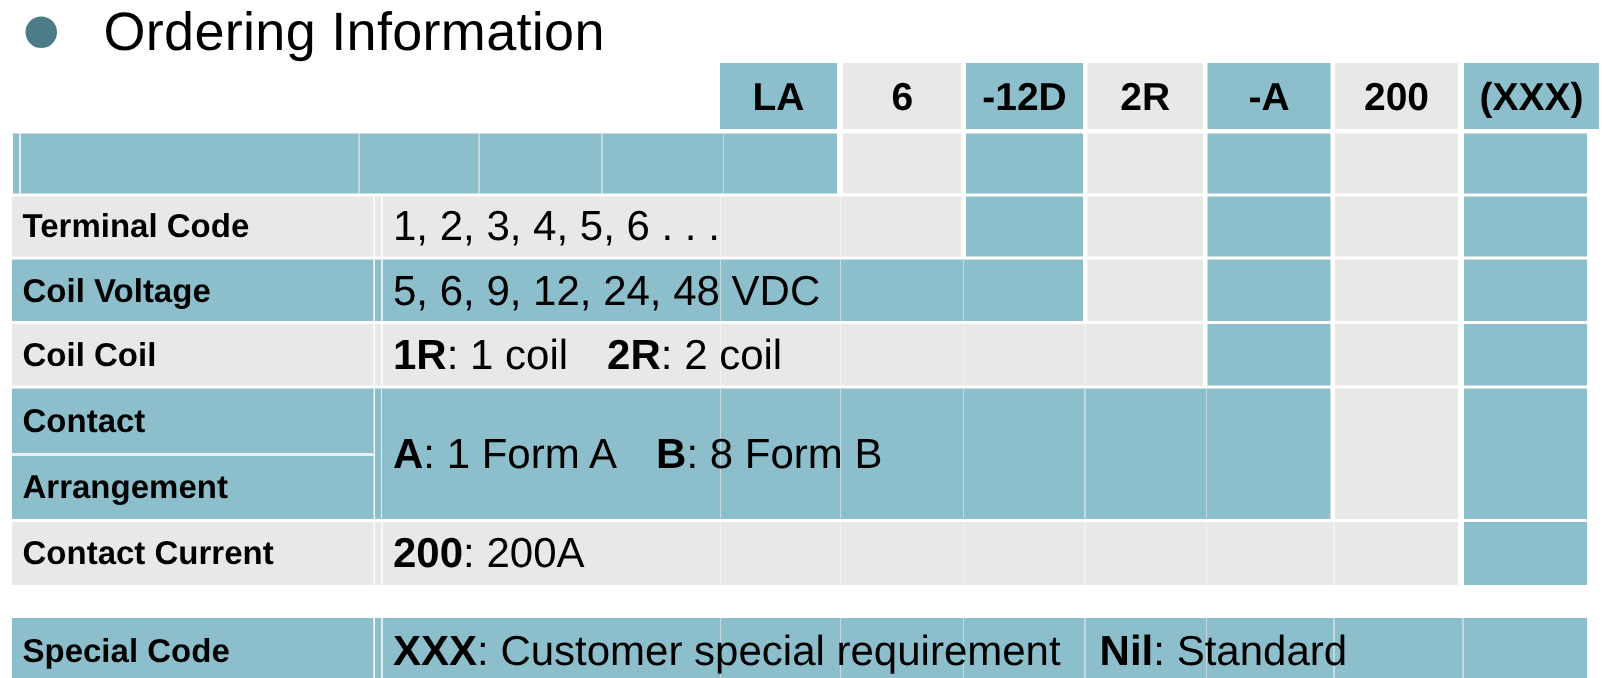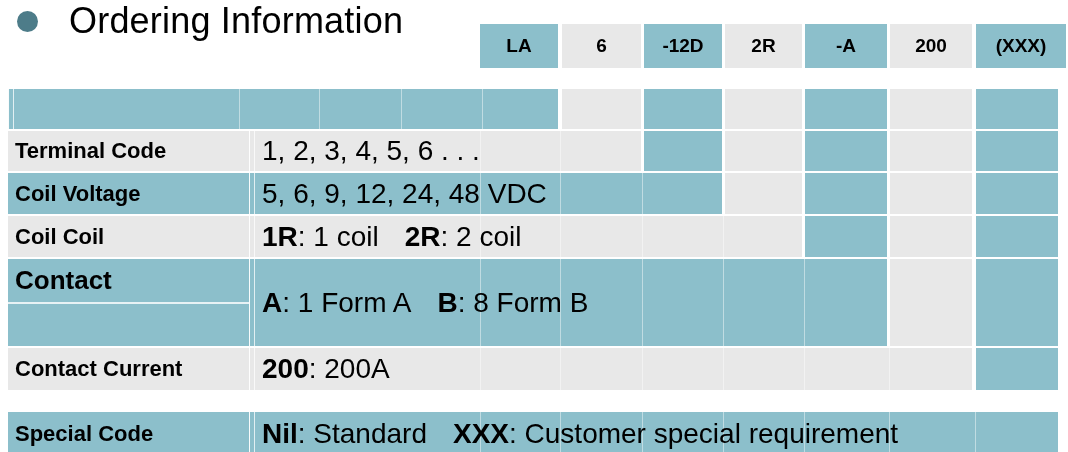--- a/index.html
+++ b/index.html
@@ -14,23 +14,23 @@
     font-family:"Liberation Sans", sans-serif; color:#000; overflow:hidden;
   }
 
   
   .title-row { position:absolute; left:17px; top:5px; height:32px; display:flex; align-items:center; }
   .bullet { width:21px; height:21px; border-radius:50%; background:var(--bullet); margin-right:31px; flex:none; }
   .title { font-size:36px; letter-spacing:0.2px; }
 
   
   .hcell {
-    position:absolute; top:24px; height:44px;
+    position:absolute; top:42px; height:44px;
     display:flex; align-items:center; justify-content:center;
-    font-weight:bold; font-size:19px;
+    font-weight:bold; font-size:26px;
   }
 
   
   .colseg { position:absolute; }
 
   
   .band { position:absolute; left:8px; display:flex; }
   .teal { background-color:var(--teal); }
   .gray { background-color:var(--gray); }
 
@@ -49,21 +49,21 @@
       rgba(255,255,255,0) 474px, rgba(255,255,255,0.45) 474px, rgba(255,255,255,0.45) 475px, rgba(255,255,255,0) 475px,
       rgba(255,255,255,0) 555px, rgba(255,255,255,0.45) 555px, rgba(255,255,255,0.45) 556px, rgba(255,255,255,0) 556px,
       rgba(255,255,255,0) 640px, rgba(255,255,255,0.45) 640px, rgba(255,255,255,0.45) 641px, rgba(255,255,255,0) 641px,
       rgba(255,255,255,0) 726px, rgba(255,255,255,0.45) 726px, rgba(255,255,255,0.45) 727px, rgba(255,255,255,0) 727px);
   }
   .part { white-space:pre; }
   .part + .part { margin-left:26px;text-align:right; }
   .part b { font-weight:bold; }
 
   
-  .label-stack { width:241px; flex:none; position:relative; font-weight:bold; font-size:26px; }
+  .label-stack { width:241px; flex:none; position:relative; font-weight:bold; font-size:22px; }
   .label-stack .line1, .label-stack .line2 {
     position:absolute; left:7px; display:flex; align-items:center;
   }
   .label-stack .line1 { top:0; height:43px; }
   .label-stack .line2 { bottom:0; height:42px; }
   .label-stack .divider { position:absolute; top:43px; left:0; width:100%; height:2px; background:rgba(255,255,255,0.8); }
 </style>
 </head>
 <body>
 
@@ -128,35 +128,36 @@
     <div class="content gray">
       <span class="part"><b>1R</b><span>: 1 coil</span></span>
       <span class="part"><b>2R</b><span>: 2 coil</span></span>
     </div>
   </div>
 
   <div class="band" style="top:259px;height:87px;width:879px">
     <div class="label-stack teal">
       <div class="line1">Contact</div>
       <div class="divider"></div>
+      <div class="line2">Arrangement</div>
     </div>
     <div class="content teal">
       <span class="part"><b>A</b><span>: 1 Form A</span></span>
       <span class="part"><b>B</b><span>: 8 Form B</span></span>
     </div>
   </div>
 
   <div class="band" style="top:348px;height:42px;width:964px">
     <div class="label gray">Contact Current</div>
     <div class="content gray">
       <span class="part"><b>200</b><span>: 200A</span></span>
     </div>
   </div>
 
   <div class="band" style="top:412px;height:43px;width:1050px">
     <div class="label teal">Special Code</div>
     <div class="content teal">
+      <span class="part"><b>XXX</b><span>: Customer special requirement</span></span>
       <span class="part"><b>Nil</b><span>: Standard</span></span>
-      <span class="part"><b>XXX</b><span>: Customer special requirement</span></span>
     </div>
   </div>
 
 </div>
 
 </body></html>

